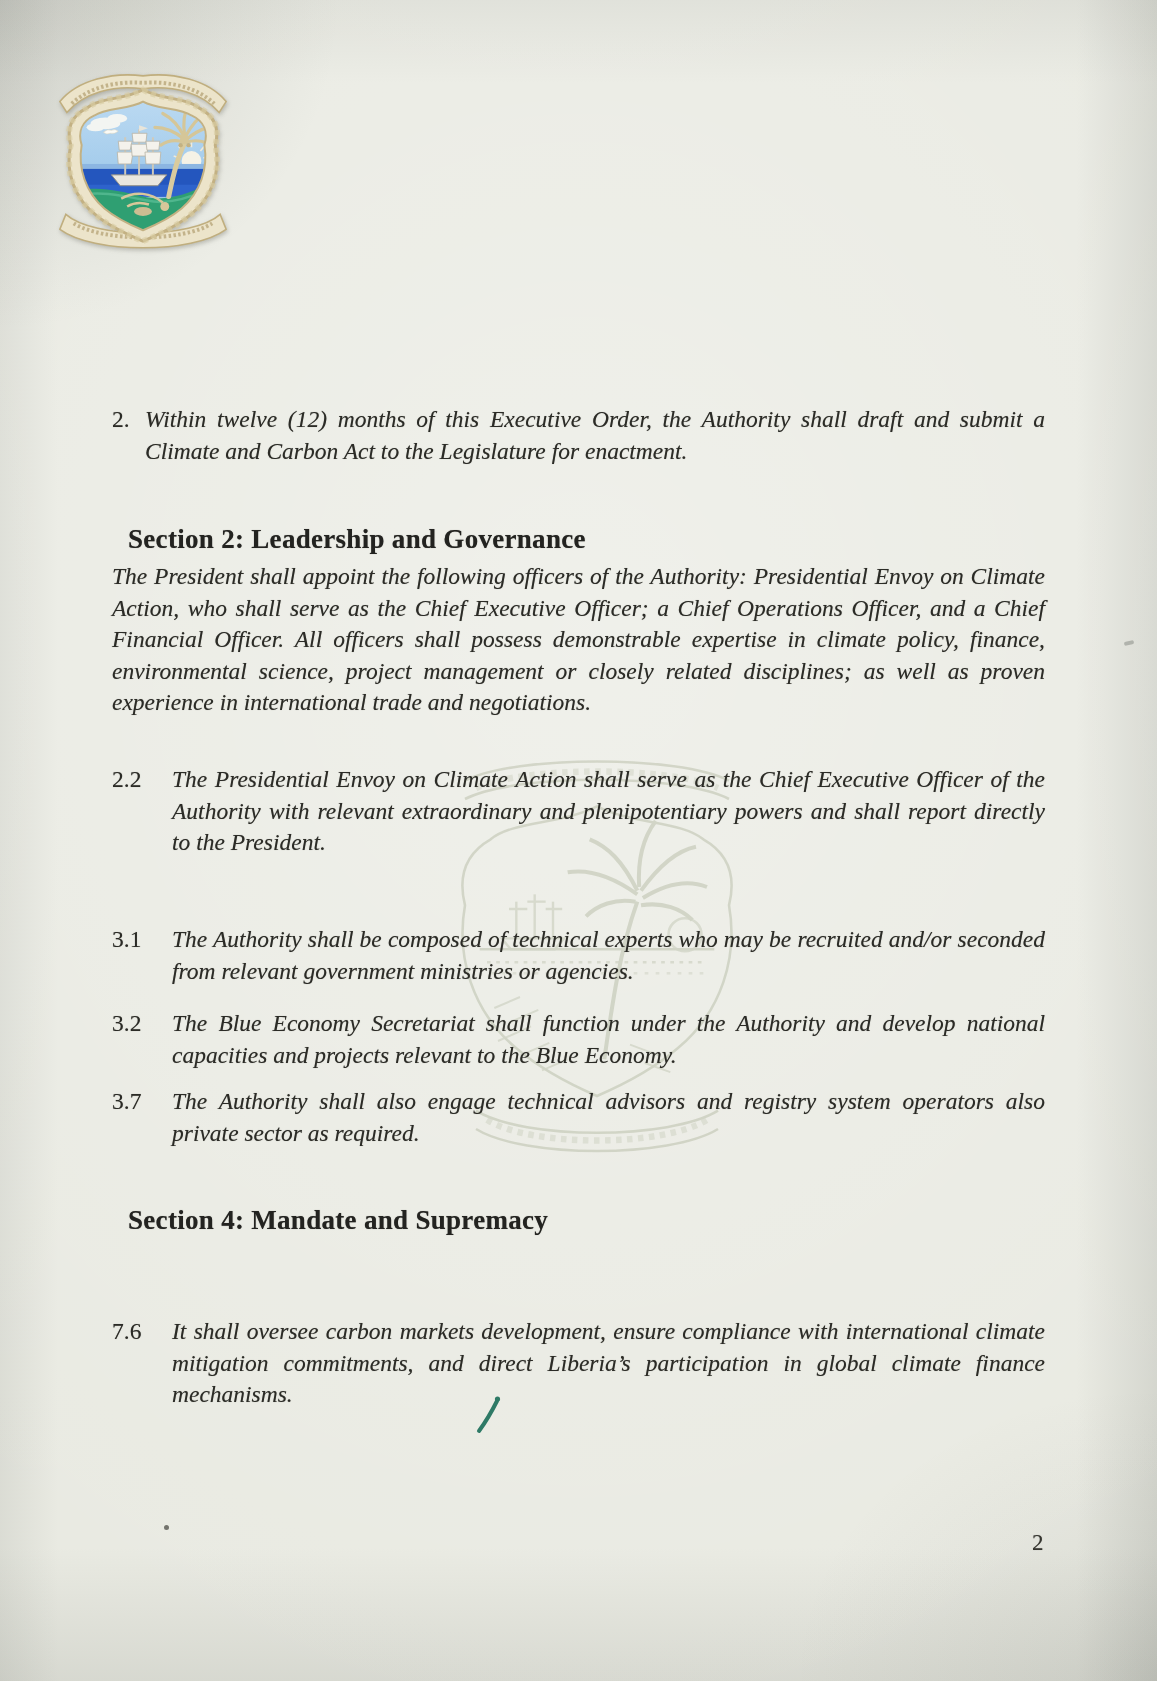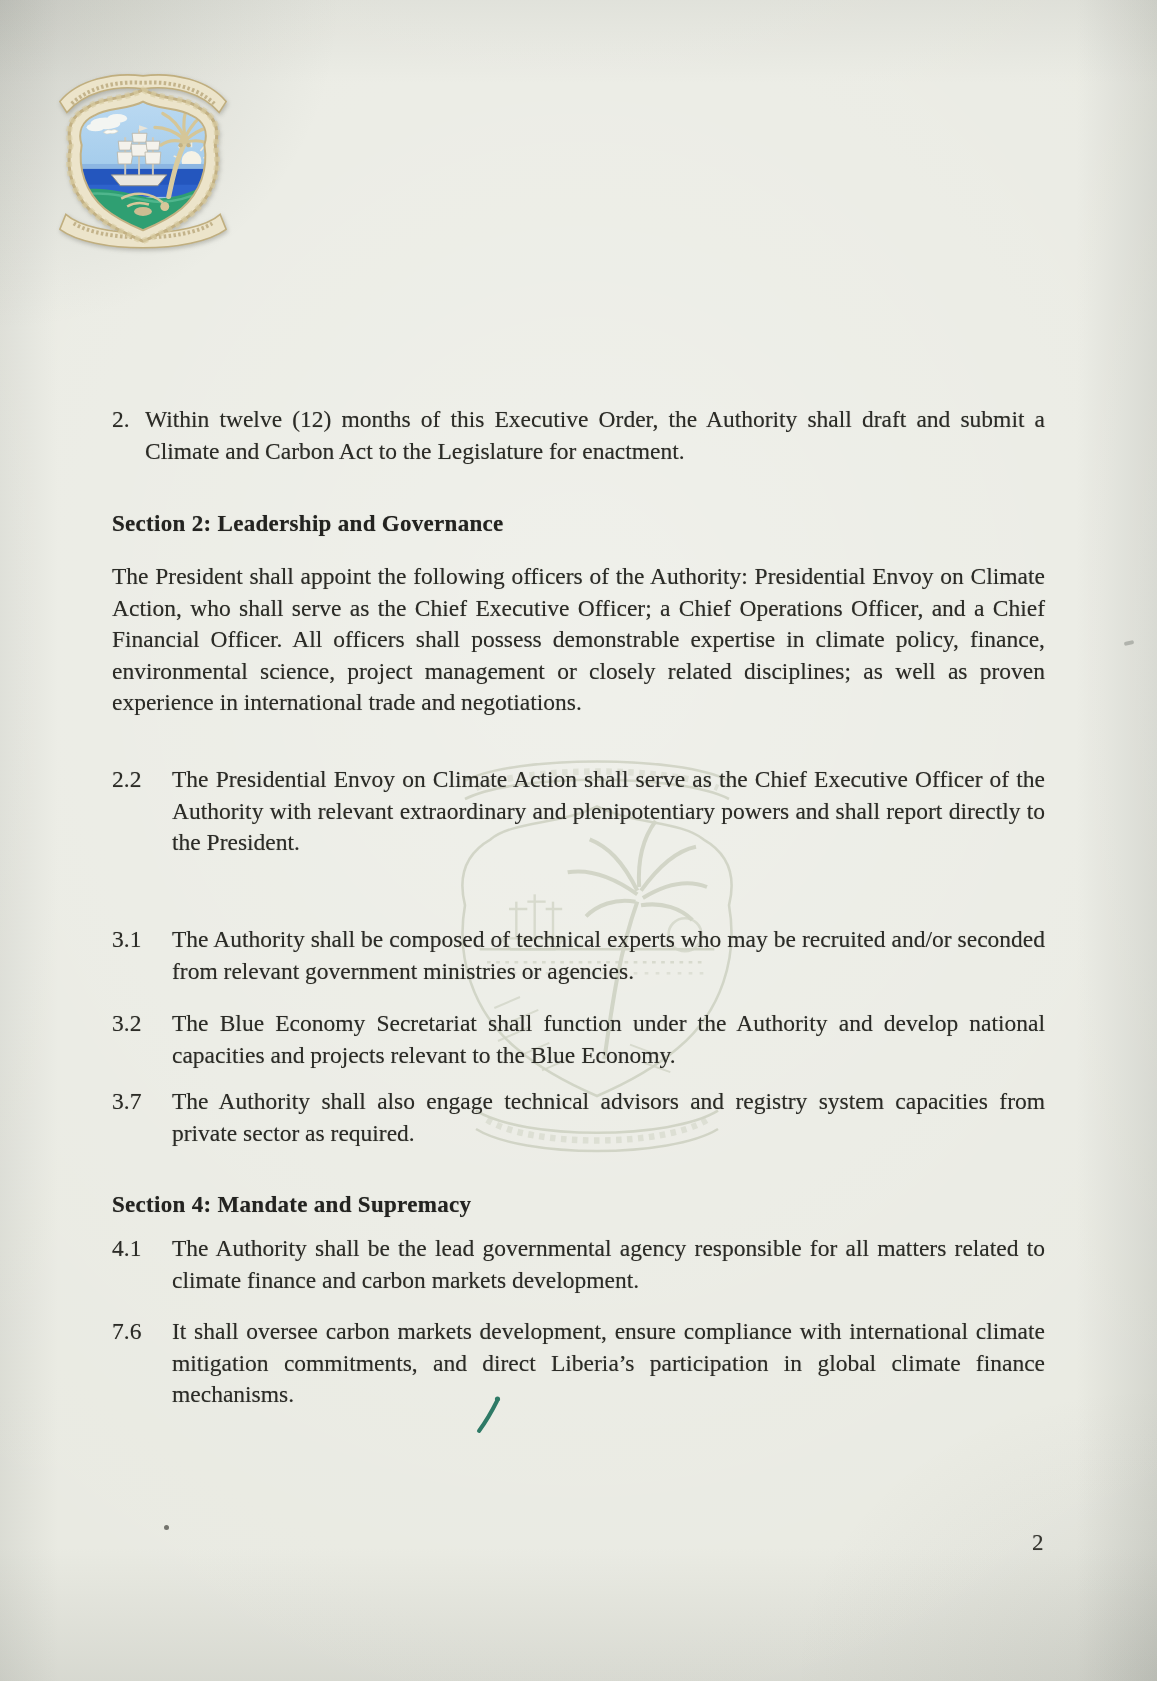--- a/index.html
+++ b/index.html
@@ -15,22 +15,22 @@
       linear-gradient(to top, rgba(95,99,90,0.13), rgba(95,99,90,0) 8%),
       linear-gradient(to bottom, rgba(95,99,90,0.09), rgba(95,99,90,0) 5%),
       #e9eae2;}
   .seal{position:absolute;left:44px;top:66px;width:198px;height:188px;
     filter:drop-shadow(1px 2px 2px rgba(60,60,50,0.28));}
   .watermark{position:absolute;left:413px;top:733px;width:368px;height:440px;opacity:0.32;}
   .item{position:absolute;left:112px;width:933px;display:flex;
     font-size:23.5px;line-height:31.6px;text-shadow:0 0 0.8px rgba(43,43,38,0.45);}
   .item .num{flex:0 0 60px;}
   .item.intro .num{flex:0 0 33px;}
-  .item .txt{flex:1;text-align:justify;}
-  .heading{position:absolute;left:112px;margin:0;font-size:23px;line-height:31.6px;
+  .item .txt{flex:1;text-align:justify;font-style:italic;}
+  .heading{position:absolute;left:112px;margin:16px;font-size:27px;line-height:31.6px;
     font-weight:700;color:#232320;letter-spacing:0.3px;
     text-shadow:0 0 0.8px rgba(35,35,32,0.5);}
   .tick{position:absolute;left:470px;top:1392px;width:36px;height:44px;}
   .page-number{position:absolute;left:1032px;top:1530px;font-size:23px;color:#35352f;
     text-shadow:0 0 0.8px rgba(53,53,47,0.4);}
   .speck{position:absolute;left:164px;top:1525px;width:5px;height:5px;border-radius:50%;
     background:rgba(52,52,46,0.65);}
   .dash-mark{position:absolute;left:1124px;top:641px;width:10px;height:4px;border-radius:2px;
     background:rgba(120,125,118,0.45);transform:rotate(-12deg);}
 </style>
@@ -184,29 +184,25 @@
       <div class="txt">The Authority shall be composed of technical experts who may be recruited and/or seconded from relevant government ministries or agencies.</div>
     </div>
 
     <div class="item" style="top:1008px">
       <div class="num">3.2</div>
       <div class="txt">The Blue Economy Secretariat shall function under the Authority and develop national capacities and projects relevant to the Blue Economy.</div>
     </div>
 
     <div class="item" style="top:1086px">
       <div class="num">3.7</div>
-      <div class="txt">The Authority shall also engage technical advisors and registry system capacities from private sector as required.</div>
+      <div class="txt">The Authority shall also engage technical advisors and registry system operators also private sector as required.</div>
     </div>
 
     <h2 class="heading" style="top:1189px">Section 4: Mandate and Supremacy</h2>
 
-    <div class="item" style="top:1233px">
-      <div class="num">4.1</div>
-      <div class="txt">The Authority shall be the lead governmental agency responsible for all matters related to climate finance and carbon markets development.</div>
-    </div>
 
     <div class="item" style="top:1316px">
       <div class="num">7.6</div>
       <div class="txt">It shall oversee carbon markets development, ensure compliance with international climate mitigation commitments, and direct Liberia’s participation in global climate finance mechanisms.</div>
     </div>
 
     <svg class="tick" viewBox="0 0 36 44" aria-hidden="true">
       <path d="M27,9 C23,17 17,28 9,39" stroke="#2e7a66" stroke-width="4" fill="none" stroke-linecap="round"></path>
       <circle cx="27.5" cy="7" r="2.6" fill="#2e7a66"></circle>
     </svg>

